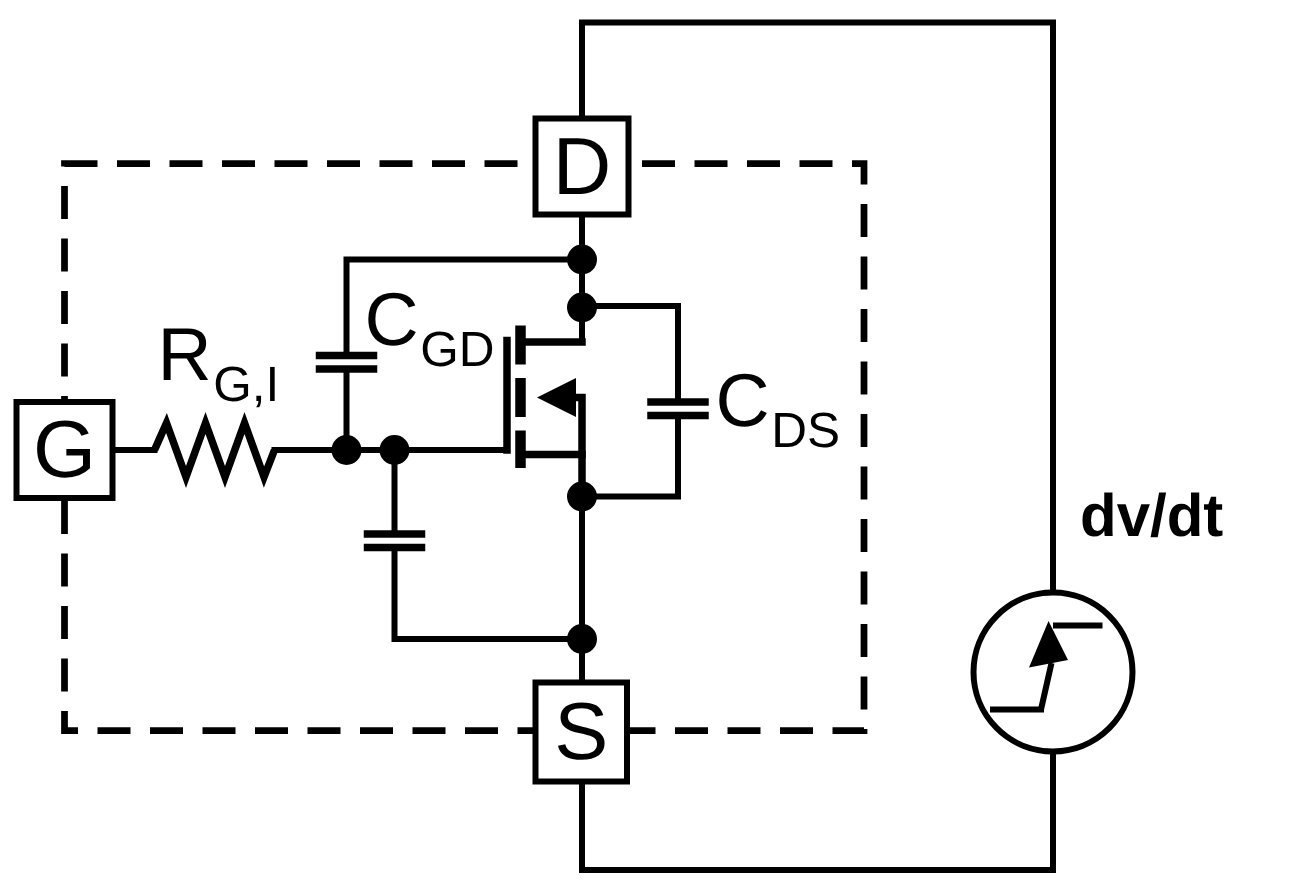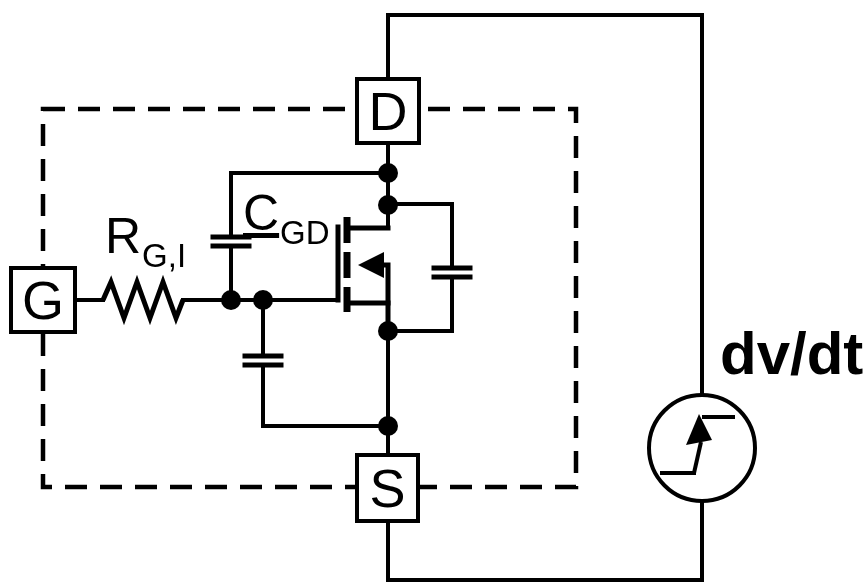--- a/index.html
+++ b/index.html
@@ -30,21 +30,21 @@
     color: #000;
   }
   .comp-label .sub {
     font-size: 33px;
     position: relative;
     top: 14px;
     margin-left: 1px;
   }
   .dvdt-label {
     position: absolute;
-    font-size: 60px;
+    font-size: 40px;
     font-weight: 700;
     line-height: 1;
     color: #000;
   }
 </style>
 </head>
 <body>
 
 <div class="stage">
 
@@ -126,19 +126,20 @@
       <path d="M704 417 L733 417" stroke="#000" stroke-width="4" fill="none" stroke-linecap="square"></path>
     </g>
   </svg>
 
   <div class="term-label" style="left:357px; top:79px; width:62px; height:64px;">D</div>
   <div class="term-label" style="left:11px; top:268px; width:64px; height:64px;">G</div>
   <div class="term-label" style="left:357px; top:455px; width:61px; height:66px;">S</div>
 
   <div class="comp-label" style="left:105px; top:211px;"><span>R</span><span class="sub">G,I</span></div>
 
-  <div class="comp-label" style="left:243px; top:188px;text-decoration:underline;"><span>C</span><span class="sub">GD</span></div>
+  <div class="comp-label" style="left:243px; top:188px;"><span>C</span><span class="sub">GD</span></div>
 
 
+  <div class="comp-label" style="left:477px; top:242px;"><span>C</span><span class="sub">DS</span></div>
 
   <div class="dvdt-label" style="left:720px; top:324px;">dv/dt</div>
 
 </div>
 
 </body></html>

